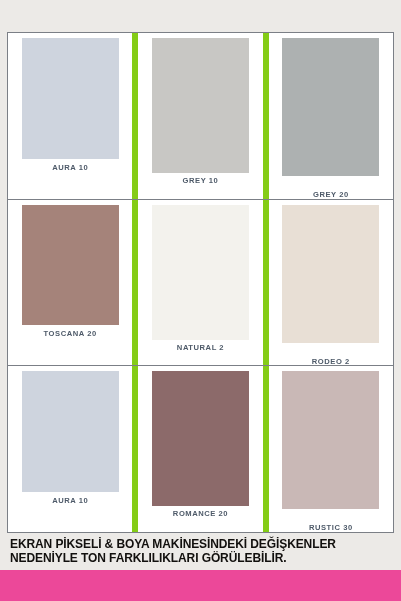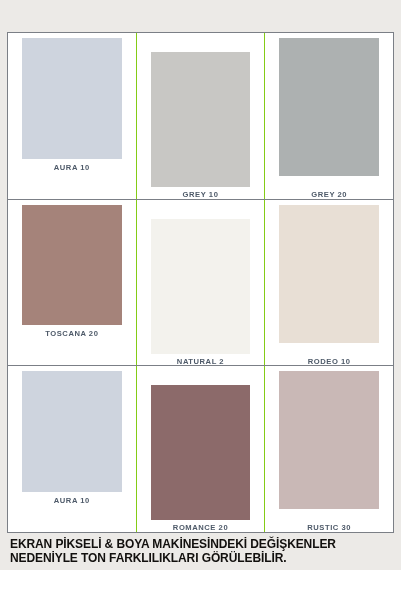--- a/index.html
+++ b/index.html
@@ -10,21 +10,21 @@
     width: 401px;
     height: 601px;
     background: #ffffff;
     font-family: "Liberation Sans", sans-serif;
     overflow: hidden;
   }
 
   .page {
     position: relative;
     width: 401px;
-    height: 533px;
+    height: 601px;
     background: #ec4899;
     box-sizing: border-box;
   }
 
   
   .paper {
     position: absolute;
     left: 0;
     top: 0;
     width: 401px;
@@ -62,22 +62,21 @@
     position: relative;
     display: flex;
     flex-direction: column;
     align-items: center;
     justify-content: flex-start;
     box-sizing: border-box;
     padding: 5px 0 0 0;
     background: #ffffff;
   }
   .cell + .cell {
-    border-left: 1px solid #84cc16;
-    justify-content: flex-end;
+    border-left: 6px solid #84cc16;
   }
 
   .swatch {
     width: 78%;
     box-sizing: border-box;
   }
   
   .cell.v-a .swatch { height: 75%; }
   .cell.v-b .swatch { height: 84%; }
   .cell.v-c .swatch { height: 92%; }
@@ -140,21 +139,21 @@
         <div class="cell v-a">
           <div class="swatch" style="background: rgb(165, 131, 122);"></div>
           <div class="swatch-label">TOSCANA 20</div>
         </div>
         <div class="cell v-b">
           <div class="swatch" style="background: rgb(243, 242, 237);"></div>
           <div class="swatch-label">NATURAL 2</div>
         </div>
         <div class="cell v-c">
           <div class="swatch" style="background: rgb(232, 223, 213);"></div>
-          <div class="swatch-label">RODEO 10</div>
+          <div class="swatch-label">RODEO 2</div>
         </div>
       </div>
       <div class="grid-row">
         <div class="cell v-a">
           <div class="swatch" style="background: rgb(206, 212, 222);"></div>
           <div class="swatch-label">AURA 10</div>
         </div>
         <div class="cell v-b">
           <div class="swatch" style="background: rgb(140, 106, 106);"></div>
           <div class="swatch-label">ROMANCE 20</div>

